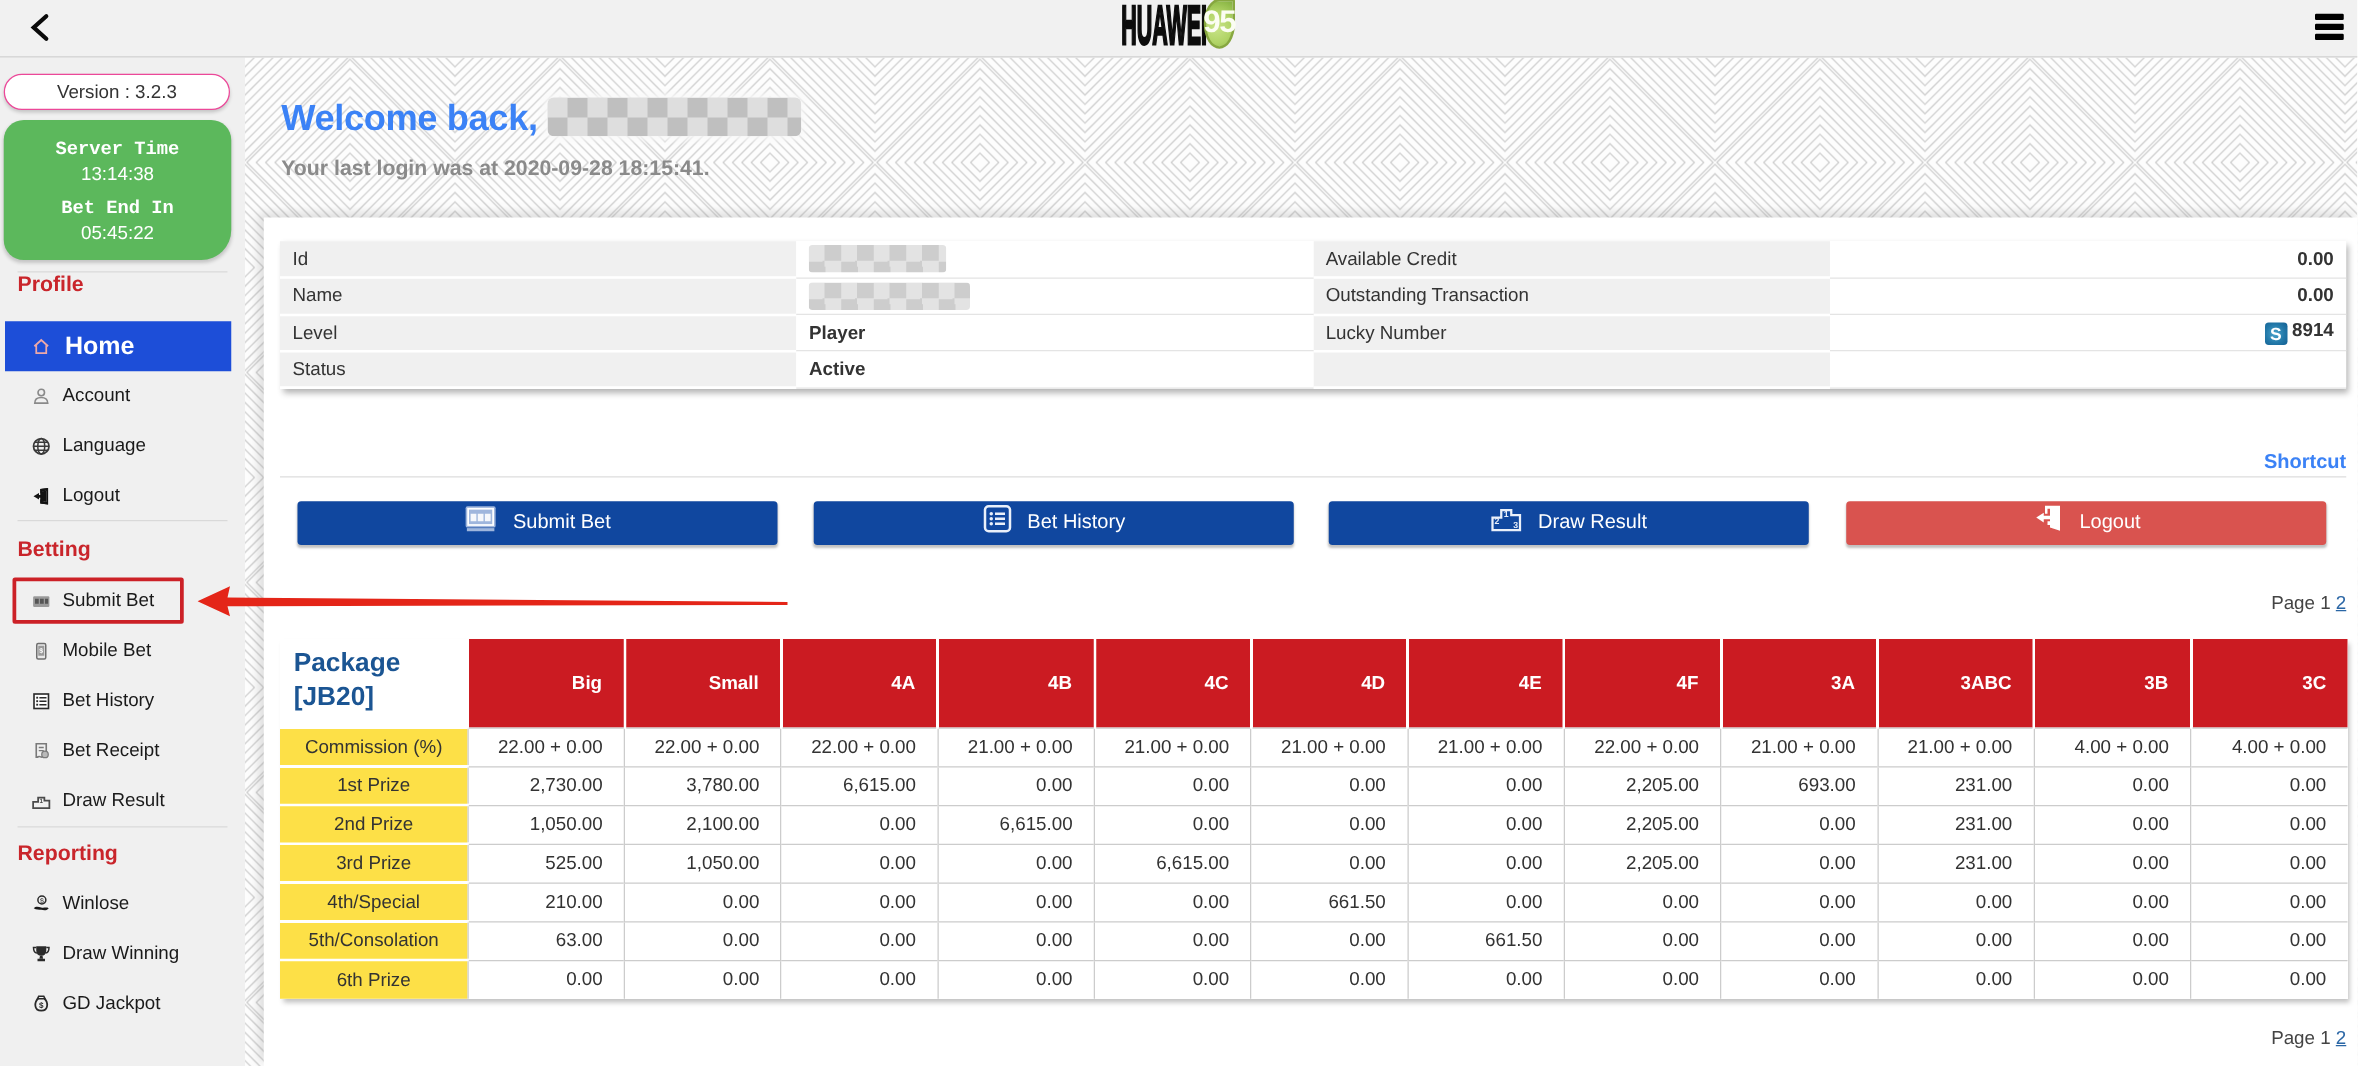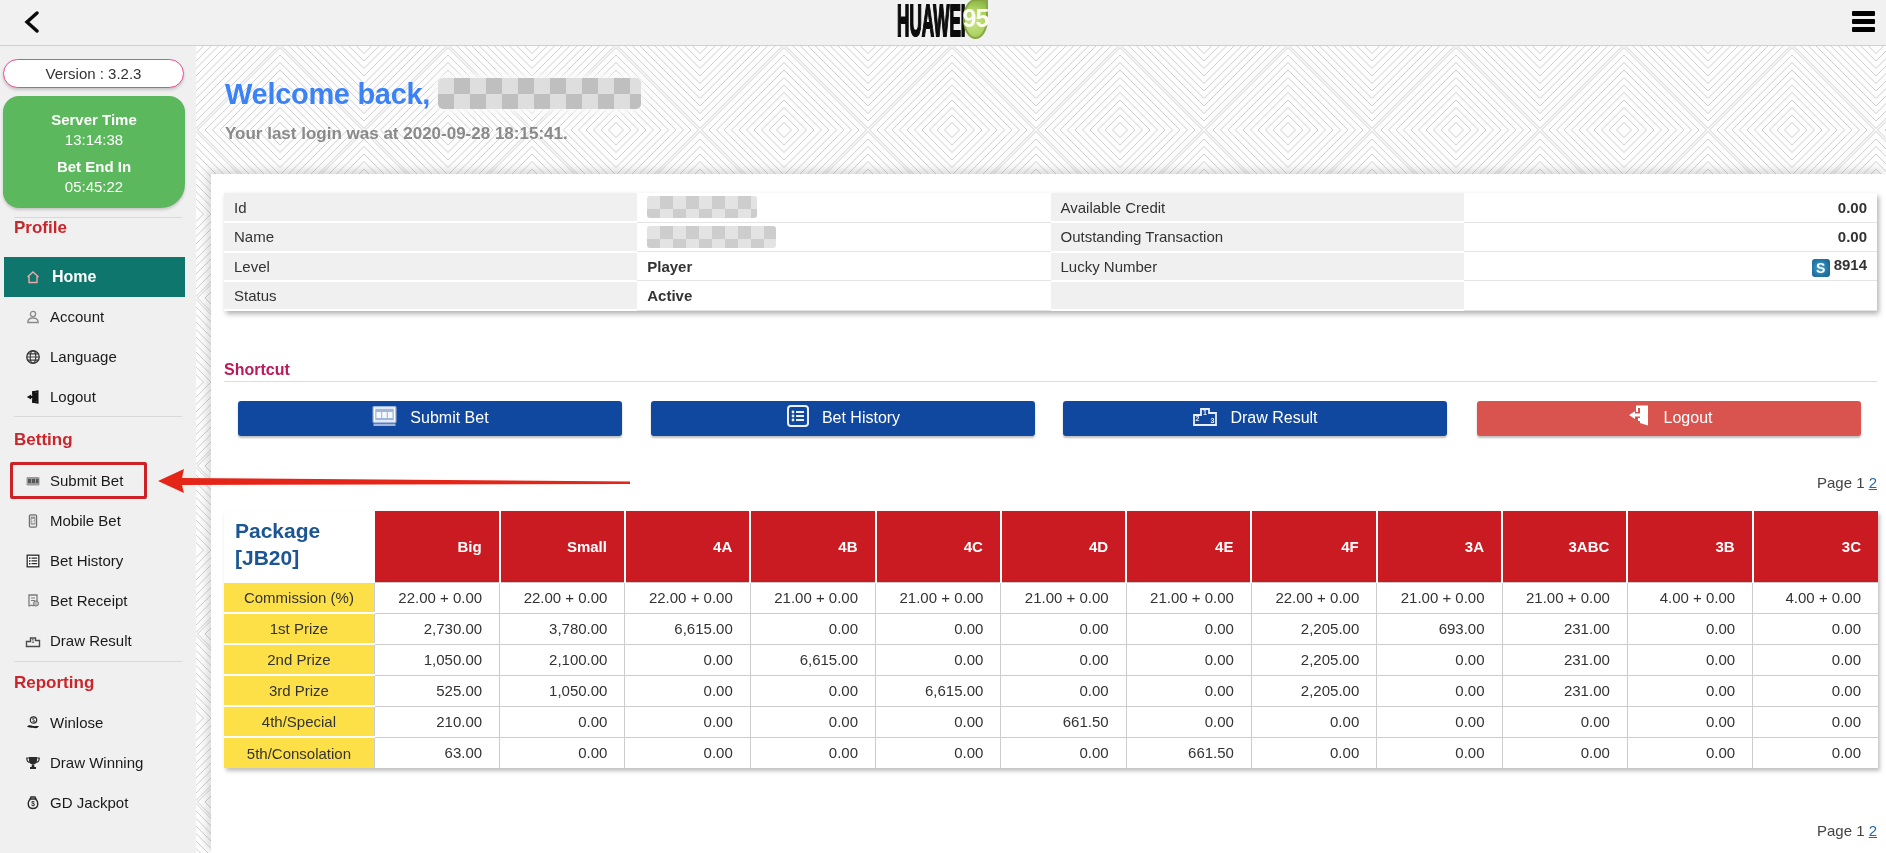--- a/index.html
+++ b/index.html
@@ -12,27 +12,27 @@
   #hamburger { position:absolute; right:11px; top:11px; width:23px; height:21px; }
   #hamburger div { height:5px; background:#000; border-radius:1px; margin-bottom:3px; }
   #logo { position:absolute; left:897px; top:0px; height:44px; }
   #logotext { position:absolute; left:0; top:2px; font-weight:bold; font-size:44px; line-height:38px; color:#0c0c0c; transform:scale(0.39,1.0); transform-origin:left top; -webkit-text-stroke:2.2px #0c0c0c; white-space:nowrap; }
   #logodrop { position:absolute; left:66px; top:-1px; width:25px; height:40px; border-radius:50% 5% 50% 50%; background:radial-gradient(circle at 38% 58%, #c9e489 0%, #b1d466 50%, #93bd4c 82%, #82ad42 100%); border:2px solid #87a740; }
   #logodrop span { position:absolute; left:50%; top:50%; transform:translate(-50%,-52%); color:#fbfdf2; font-weight:bold; font-size:25px; letter-spacing:-1px; }
   
   #sidebar { position:absolute; left:0; top:46px; width:196px; height:807px; background:#f0f0f0; z-index:20; }
   .pill { position:absolute; left:3px; top:13px; width:181px; height:29px; background:#fff; border:1px solid #ec4899; border-radius:15px; box-shadow:0 2px 3px rgba(0,0,0,.18); text-align:center; line-height:27px; font-size:15px; color:#333; }
   .greenbox { position:absolute; left:3px; top:50px; width:182px; height:112px; background:#5cb85c; border-radius:16px 16px 24px 16px; box-shadow:0 2px 3px rgba(0,0,0,.18); color:#fff; text-align:center; padding-top:14px; }
-  .greenbox .b { font-weight:bold; font-size:15px; line-height:20px; }
+  .greenbox .b { font-weight:bold; font-size:15px; line-height:20px;font-family:Liberation Mono, monospace; }
   .greenbox .t { font-size:15px; line-height:20px; margin-bottom:7px; }
   .side-hr { border:none; border-top:1px solid #d9d9d9; margin:0 7px; }
   .sec { position:absolute; left:14px; font-size:17px; font-weight:bold; color:#c9252b; }
   .mitem { position:absolute; left:0; width:100%; height:40px; line-height:40px; font-size:15px; color:#1a1a1a; padding-left:50px; }
   .mitem .ic { position:absolute; left:25px; top:12px; width:16px; height:16px; } .ic svg { display:block; }
-  #homeitem { position:absolute; left:4px; top:211px; width:181px; background:#0f766e; color:#fff; font-weight:bold; height:40px; line-height:40px; font-size:16px; padding-left:48px; }
+  #homeitem { position:absolute; left:4px; top:211px; width:181px; background:#1d4ed8; color:#fff; font-weight:bold; height:40px; line-height:40px; font-size:20px; padding-left:48px; }
   #homeitem .ic { position:absolute; left:21px; top:12px; width:16px; height:16px; }
   #submitbox { position:absolute; left:10px; top:1px; width:137px; height:37px; border:3px solid #cc2127; border-radius:2px; }
   
   #patternwrap { position:absolute; left:196px; top:46px; width:1690px; height:807px; z-index:0; }
   #whitepanel { position:absolute; left:211px; top:174px; width:1675px; height:679px; background:#fff; box-shadow:-4px -4px 8px rgba(120,120,120,.25); z-index:5; }
   #welcome { position:absolute; left:225px; top:78px; z-index:10; }
   #welcome h1 { font-size:29px; font-weight:bold; color:#3b82f6; letter-spacing:-0.3px; }
   #welcome .sub { margin-top:13px; font-size:17px; font-weight:bold; color:#8a8a8a; }
   .mosaic { display:inline-block; vertical-align:-5px; width:203px; height:31px; border-radius:5px;
      background-image:repeating-conic-gradient(#bfbfbf 0% 25%, #dedede 0% 50%); background-size:32px 32px; box-shadow:0 0 6px 3px rgba(248,248,248,.9); background-color:#eee; }
@@ -40,21 +40,21 @@
      background-image:repeating-conic-gradient(#cdcdcd 0% 25%, #e3e3e3 0% 50%); background-size:26px 26px; }
   
   #infotable { position:absolute; left:13px; top:19px; width:1653px; z-index:6; border-collapse:collapse; font-size:15px; table-layout:fixed; box-shadow:2px 3px 5px rgba(0,0,0,.3); }
   #infotable td { height:29.3px; padding:0 10px; border-bottom:2px solid #fff; }
   #infotable td.lbl { background:#f0f0f0; width:413px; }
   #infotable td.val { background:#fff; border-bottom:1px solid #e4e4e4; width:413px; }
   #infotable td.vb { font-weight:bold; }
   #infotable td.num { text-align:right; font-weight:bold; }
   #luckyic { display:inline-block; vertical-align:-3px; width:18px; height:18px; background:radial-gradient(circle at 45% 50%, #4ba3cc 0%, #2379a9 55%, #135f92 100%); color:#fff; border-radius:3px; text-align:center; line-height:18px; font-size:14px; font-weight:bold; margin-right:4px; }
   
-  #shortcut-h { position:absolute; left:13px; top:187px; width:1653px; text-align:left; font-size:16px; font-weight:bold; color:#be185d; }
+  #shortcut-h { position:absolute; left:13px; top:187px; width:1653px; text-align:right; font-size:16px; font-weight:bold; color:#3b82f6; }
   #shortcut-hr { position:absolute; left:13px; top:207px; width:1653px; border-top:1px solid #ddd; }
   .sbtn { position:absolute; top:227px; width:384px; height:35px; border-radius:3px; background:#10479f; color:#fff; font-size:16px; text-align:center; line-height:34px; box-shadow:0 2px 2px rgba(0,0,0,.25); }
   .sbtn .bic { display:inline-block; vertical-align:-5px; margin-right:12px; }
   #btn-logout { background:#d9534f; }
   .pagelink { position:absolute; right:9px; font-size:15px; color:#444; }
   .pagelink a { color:#2a66a5; text-decoration:underline; }
   
   #pkgtable { position:absolute; left:13px; top:337px; width:1654px; border-collapse:collapse; font-size:15px; table-layout:fixed; box-shadow:2px 3px 4px rgba(0,0,0,.25); }
   #pkgtable th, #pkgtable td { overflow:hidden; }
   #pkgtable .corner { background:#fff; width:150px; text-align:left; vertical-align:top; padding:6px 0 0 11px; }
@@ -291,20 +291,35 @@
           <td class="v">0.00</td>
           <td class="v">0.00</td>
           <td class="v">0.00</td>
           <td class="v">661.50</td>
           <td class="v">0.00</td>
           <td class="v">0.00</td>
           <td class="v">0.00</td>
           <td class="v">0.00</td>
           <td class="v">0.00</td>
         </tr>
+      <tr>
+          <td class="rl">6th Prize</td>
+          <td class="v">0.00</td>
+          <td class="v">0.00</td>
+          <td class="v">0.00</td>
+          <td class="v">0.00</td>
+          <td class="v">0.00</td>
+          <td class="v">0.00</td>
+          <td class="v">0.00</td>
+          <td class="v">0.00</td>
+          <td class="v">0.00</td>
+          <td class="v">0.00</td>
+          <td class="v">0.00</td>
+          <td class="v">0.00</td>
+        </tr>
       </tbody>
     </table>
     <div class="pagelink" style="top:648px;">Page 1&nbsp;<a>2</a></div>
   </div>
 
   <div id="welcome">
     <h1>Welcome back, <span class="mosaic"></span></h1>
     <div class="sub">Your last login was at 2020-09-28 18:15:41.</div>
   </div>
 

